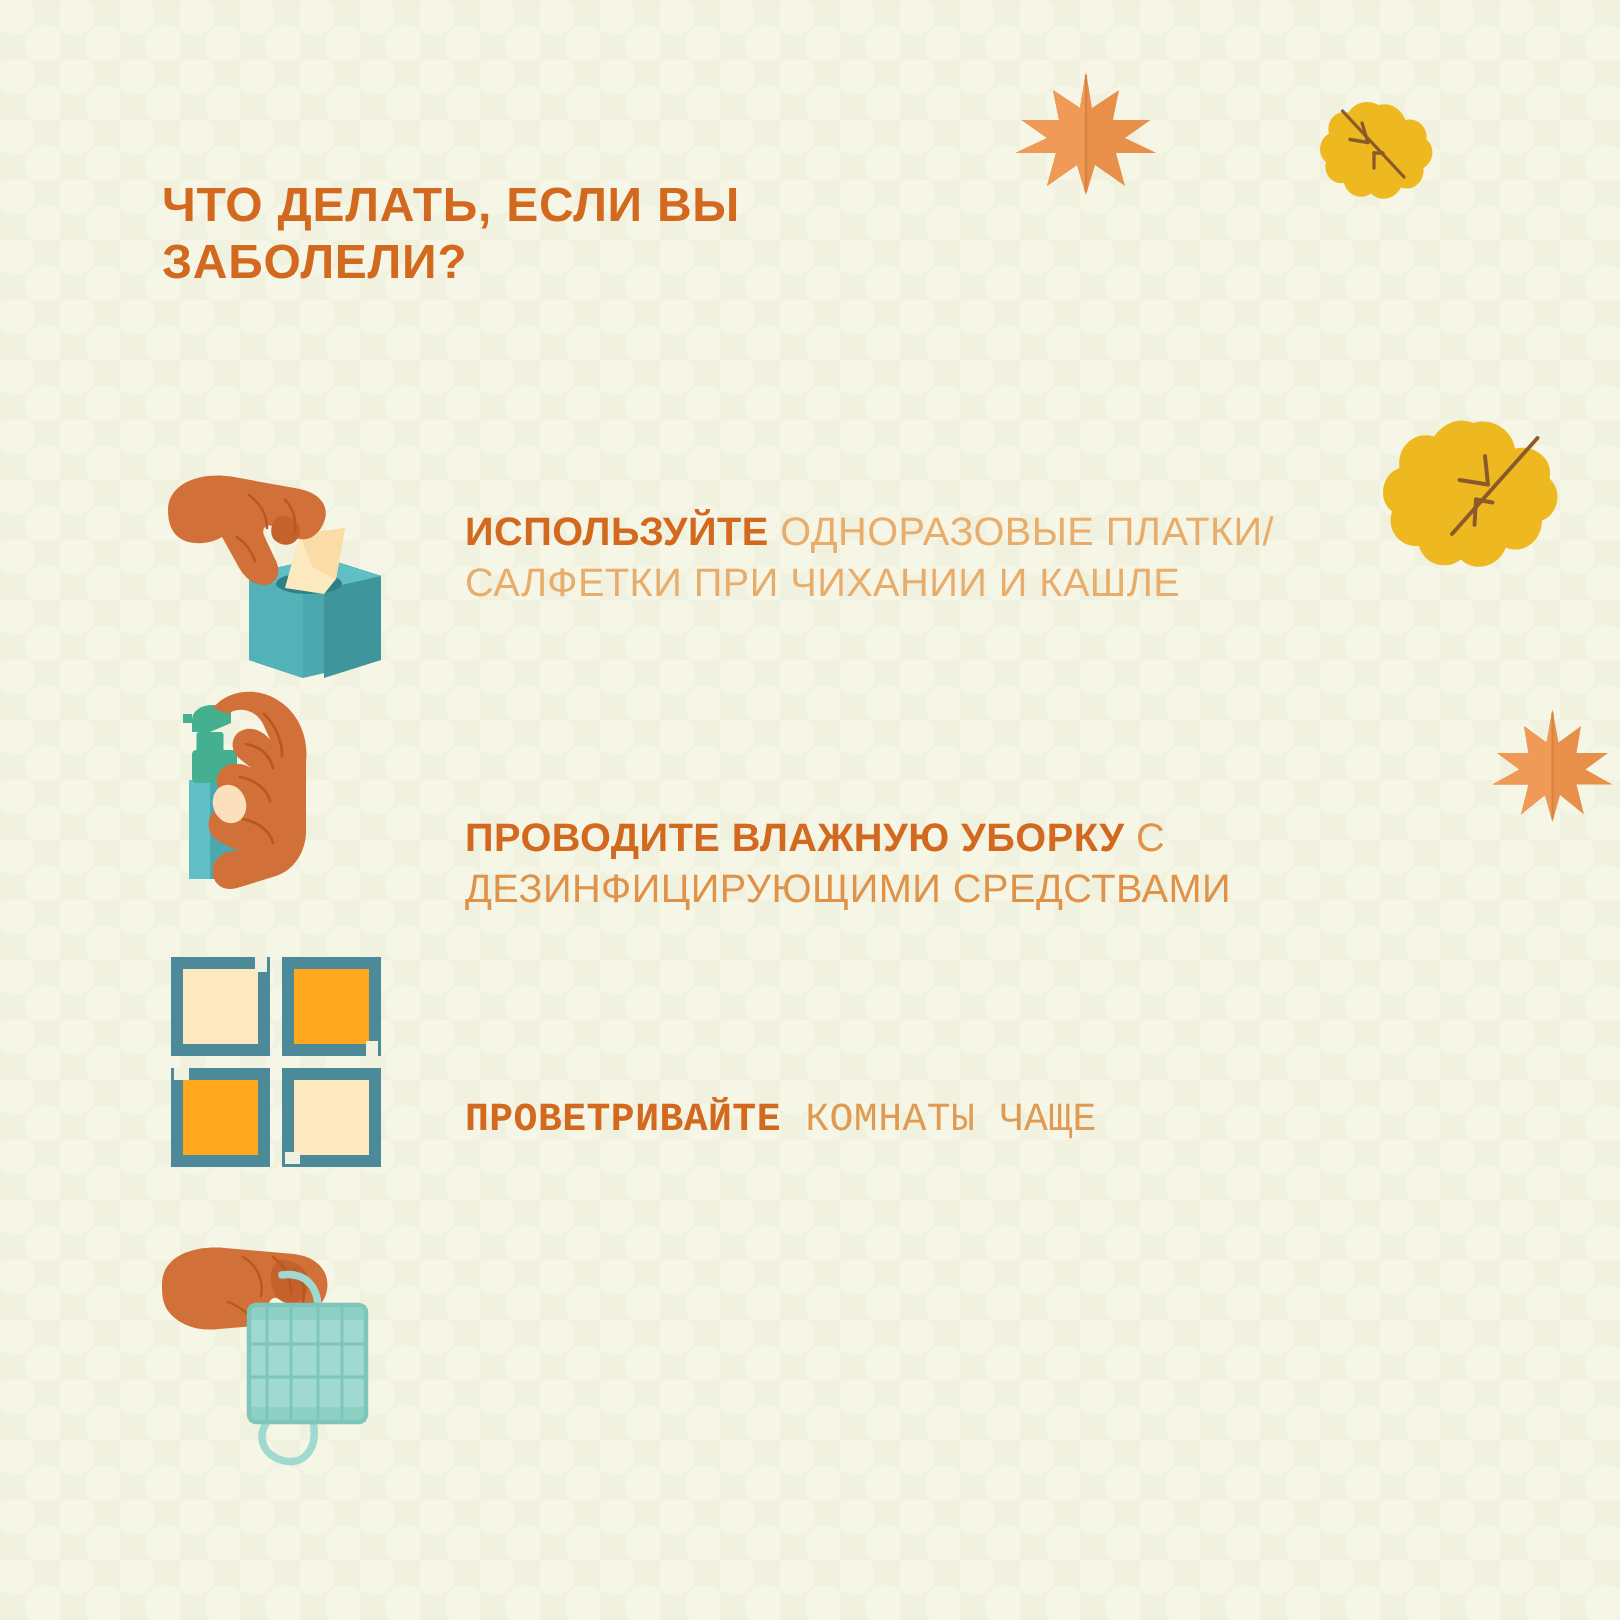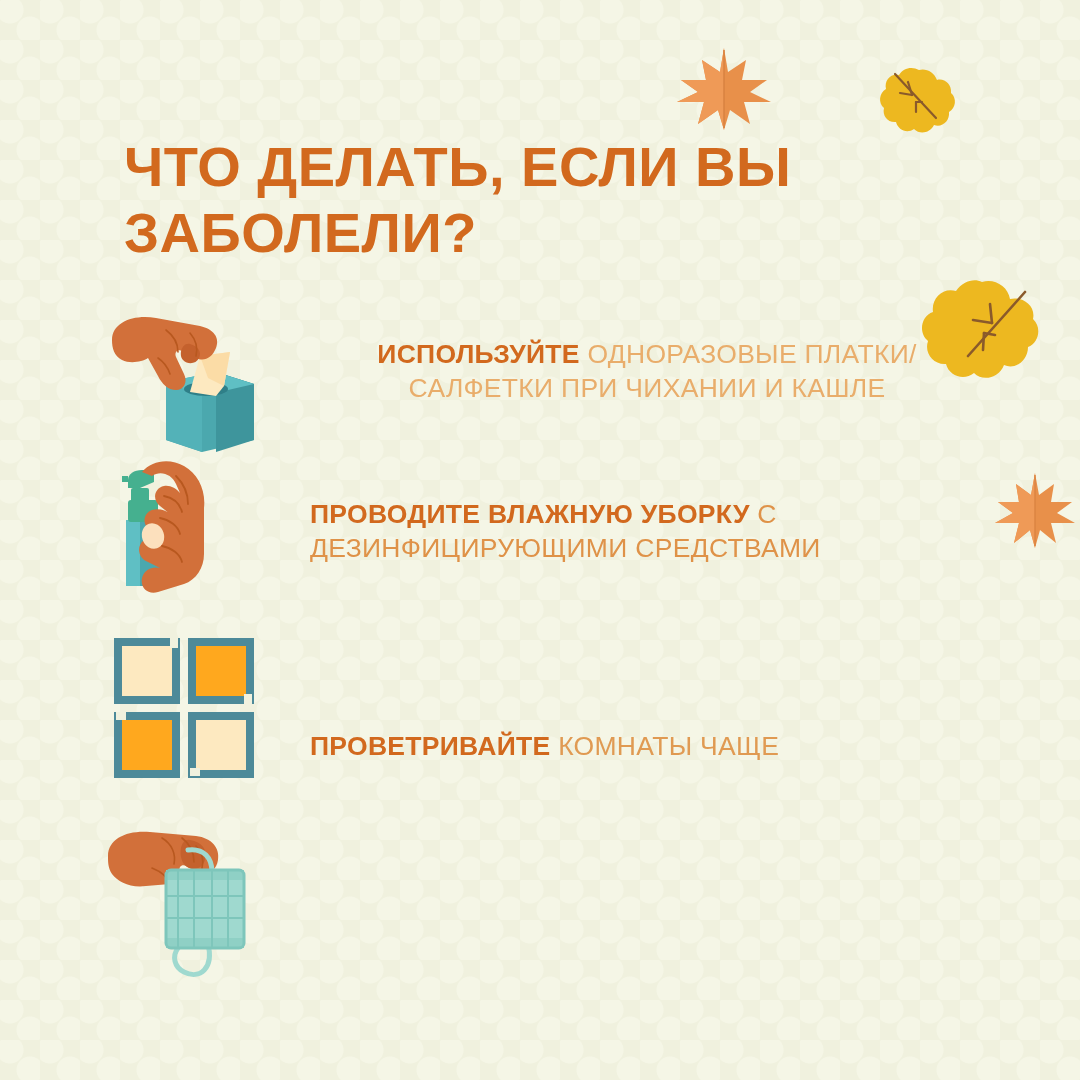--- a/index.html
+++ b/index.html
@@ -35,41 +35,41 @@
   #leaf-yellow-top  { left: 878px; top: 54px;  width: 82px;  height: 90px; }
   #leaf-yellow-right{ left: 920px; top: 268px; width: 124px; height: 122px; }
   #leaf-maple-right { left: 992px; top: 468px; width: 86px;  height: 84px; }
 
   
   #title {
     position: absolute;
     left: 108px;
     top: 118px;
     width: 800px;
-    margin: 16px;
+    margin: 0;
     color: #d2691e;
-    font-size: 56px;
+    font-size: 32px;
     line-height: 1.18;
     font-weight: 700;
     letter-spacing: 0.5px;
     text-transform: uppercase;
     white-space: pre-line;
   }
 
   
   .tip {
     position: absolute;
     left: 104px;
     width: 880px;
     display: flex;
     align-items: flex-start;
   }
   #tip-0 { top: 300px; }
-  #tip-1 { top: 450px; }
-  #tip-2 { top: 630px; }
+  #tip-1 { top: 450px; align-items: flex-end; }
+  #tip-2 { top: 630px; font-family: Liberation Mono, monospace; }
   #tip-3 { top: 818px; }
 
   .tip-icon {
     flex: 0 0 auto;
     width: 180px;
     height: 160px;
     position: relative;
   }
   .tip-icon svg { display: block; }
 
@@ -79,21 +79,21 @@
     font-size: 26.5px;
     line-height: 1.28;
     letter-spacing: 0.3px;
     text-transform: uppercase;
     color: #e8a456;
   }
   .tip-lead {
     font-weight: 700;
     color: #d2691e;
   }
-  #tip-0 .tip-text { padding-top: 38px; color: #e9ad6b; text-align: center; }
+  #tip-0 .tip-text { padding-top: 38px; color: #e9ad6b; }
   #tip-1 .tip-text { padding-top: 48px; color: #df9248; }
   #tip-2 .tip-text { padding-top: 100px; color: #e09a52; }
   #tip-3 .tip-text { padding-top: 18px;  color: #e09a52; }
 </style>
 </head>
 <body>
 
 <div id="poster">
 
   <div class="leaf" id="leaf-maple-top">

